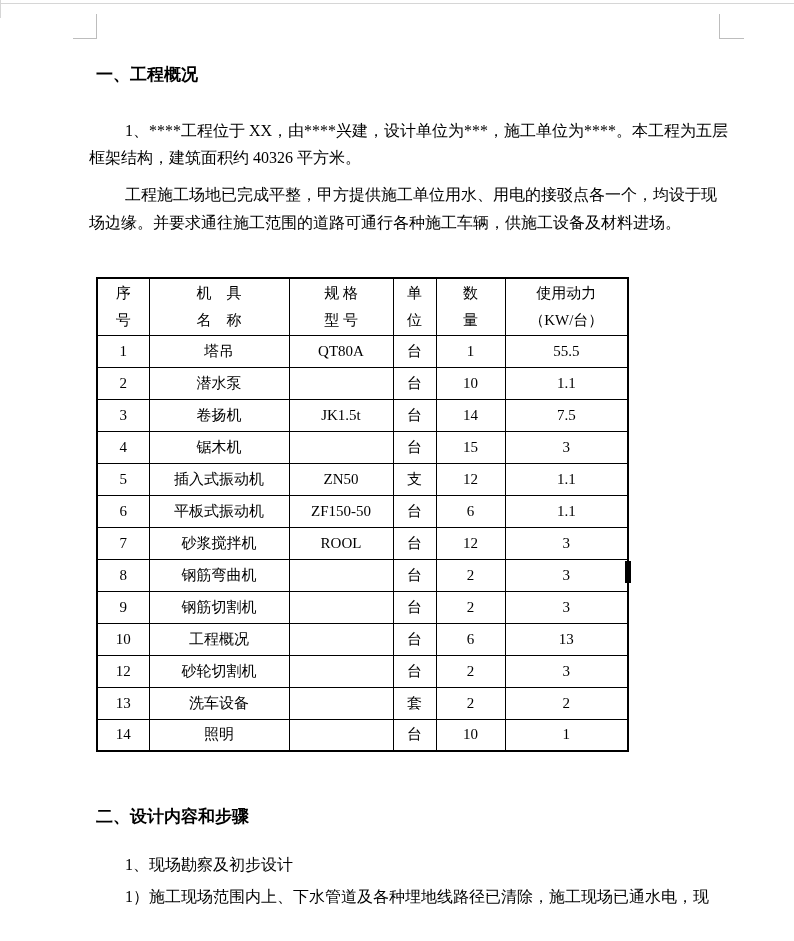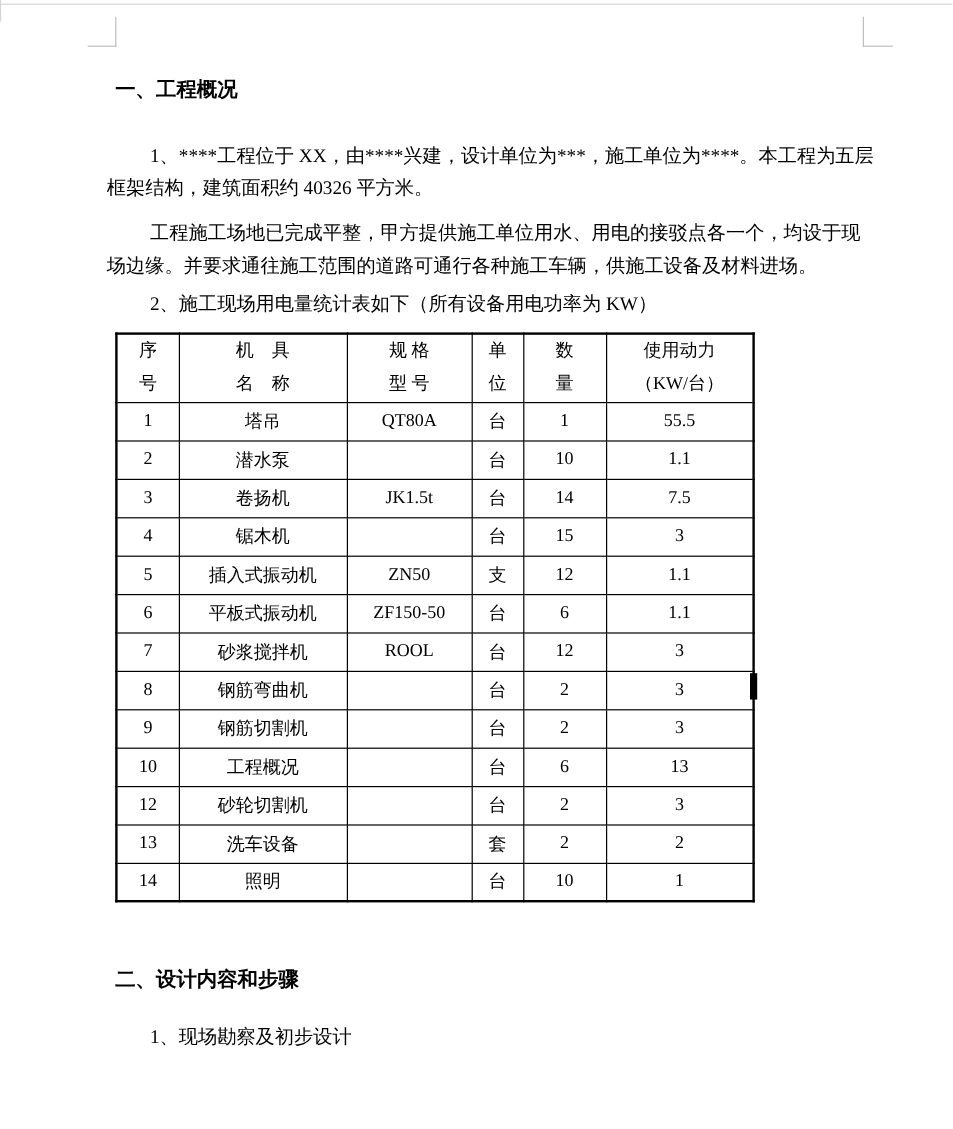--- a/index.html
+++ b/index.html
@@ -55,21 +55,20 @@
   <div class="chrome-left"></div>
   <div class="mark-tl"></div>
   <div class="mark-tr"></div>
 
   <div class="heading" style="top:64px;">一、工程概况</div>
 
   <div class="line ind" style="top:117px;">1、****工程位于 XX，由****兴建，设计单位为***，施工单位为****。本工程为五层</div>
   <div class="line" style="top:144px;">框架结构，建筑面积约 40326 平方米。</div>
   <div class="line ind" style="top:181px;">工程施工场地已完成平整，甲方提供施工单位用水、用电的接驳点各一个，均设于现</div>
   <div class="line" style="top:209px;">场边缘。并要求通往施工范围的道路可通行各种施工车辆，供施工设备及材料进场。</div>
-  <div class="line ind" style="top:240px;">2、施工现场用电量统计表如下（所有设备用电功率为 KW）</div>
 
   <table class="equip">
     <colgroup>
       <col style="width:52px">
         <col style="width:140px">
         <col style="width:104px">
       <col style="width:43px">
         <col style="width:69px">
         <col style="width:123px">
     </colgroup>
@@ -206,14 +205,15 @@
           <td>10</td>
           <td>1</td>
         </tr>
       </tbody>
   </table>
 
   <div class="edge-mark"></div>
 
   <div class="heading" style="top:806px;">二、设计内容和步骤</div>
   <div class="line ind" style="top:851px;text-align:center;">1、现场勘察及初步设计</div>
+  <div class="line ind" style="top:883px;">1）施工现场范围内上、下水管道及各种埋地线路径已清除，施工现场已通水电，现</div>
 
 </div>
 
 </body></html>

